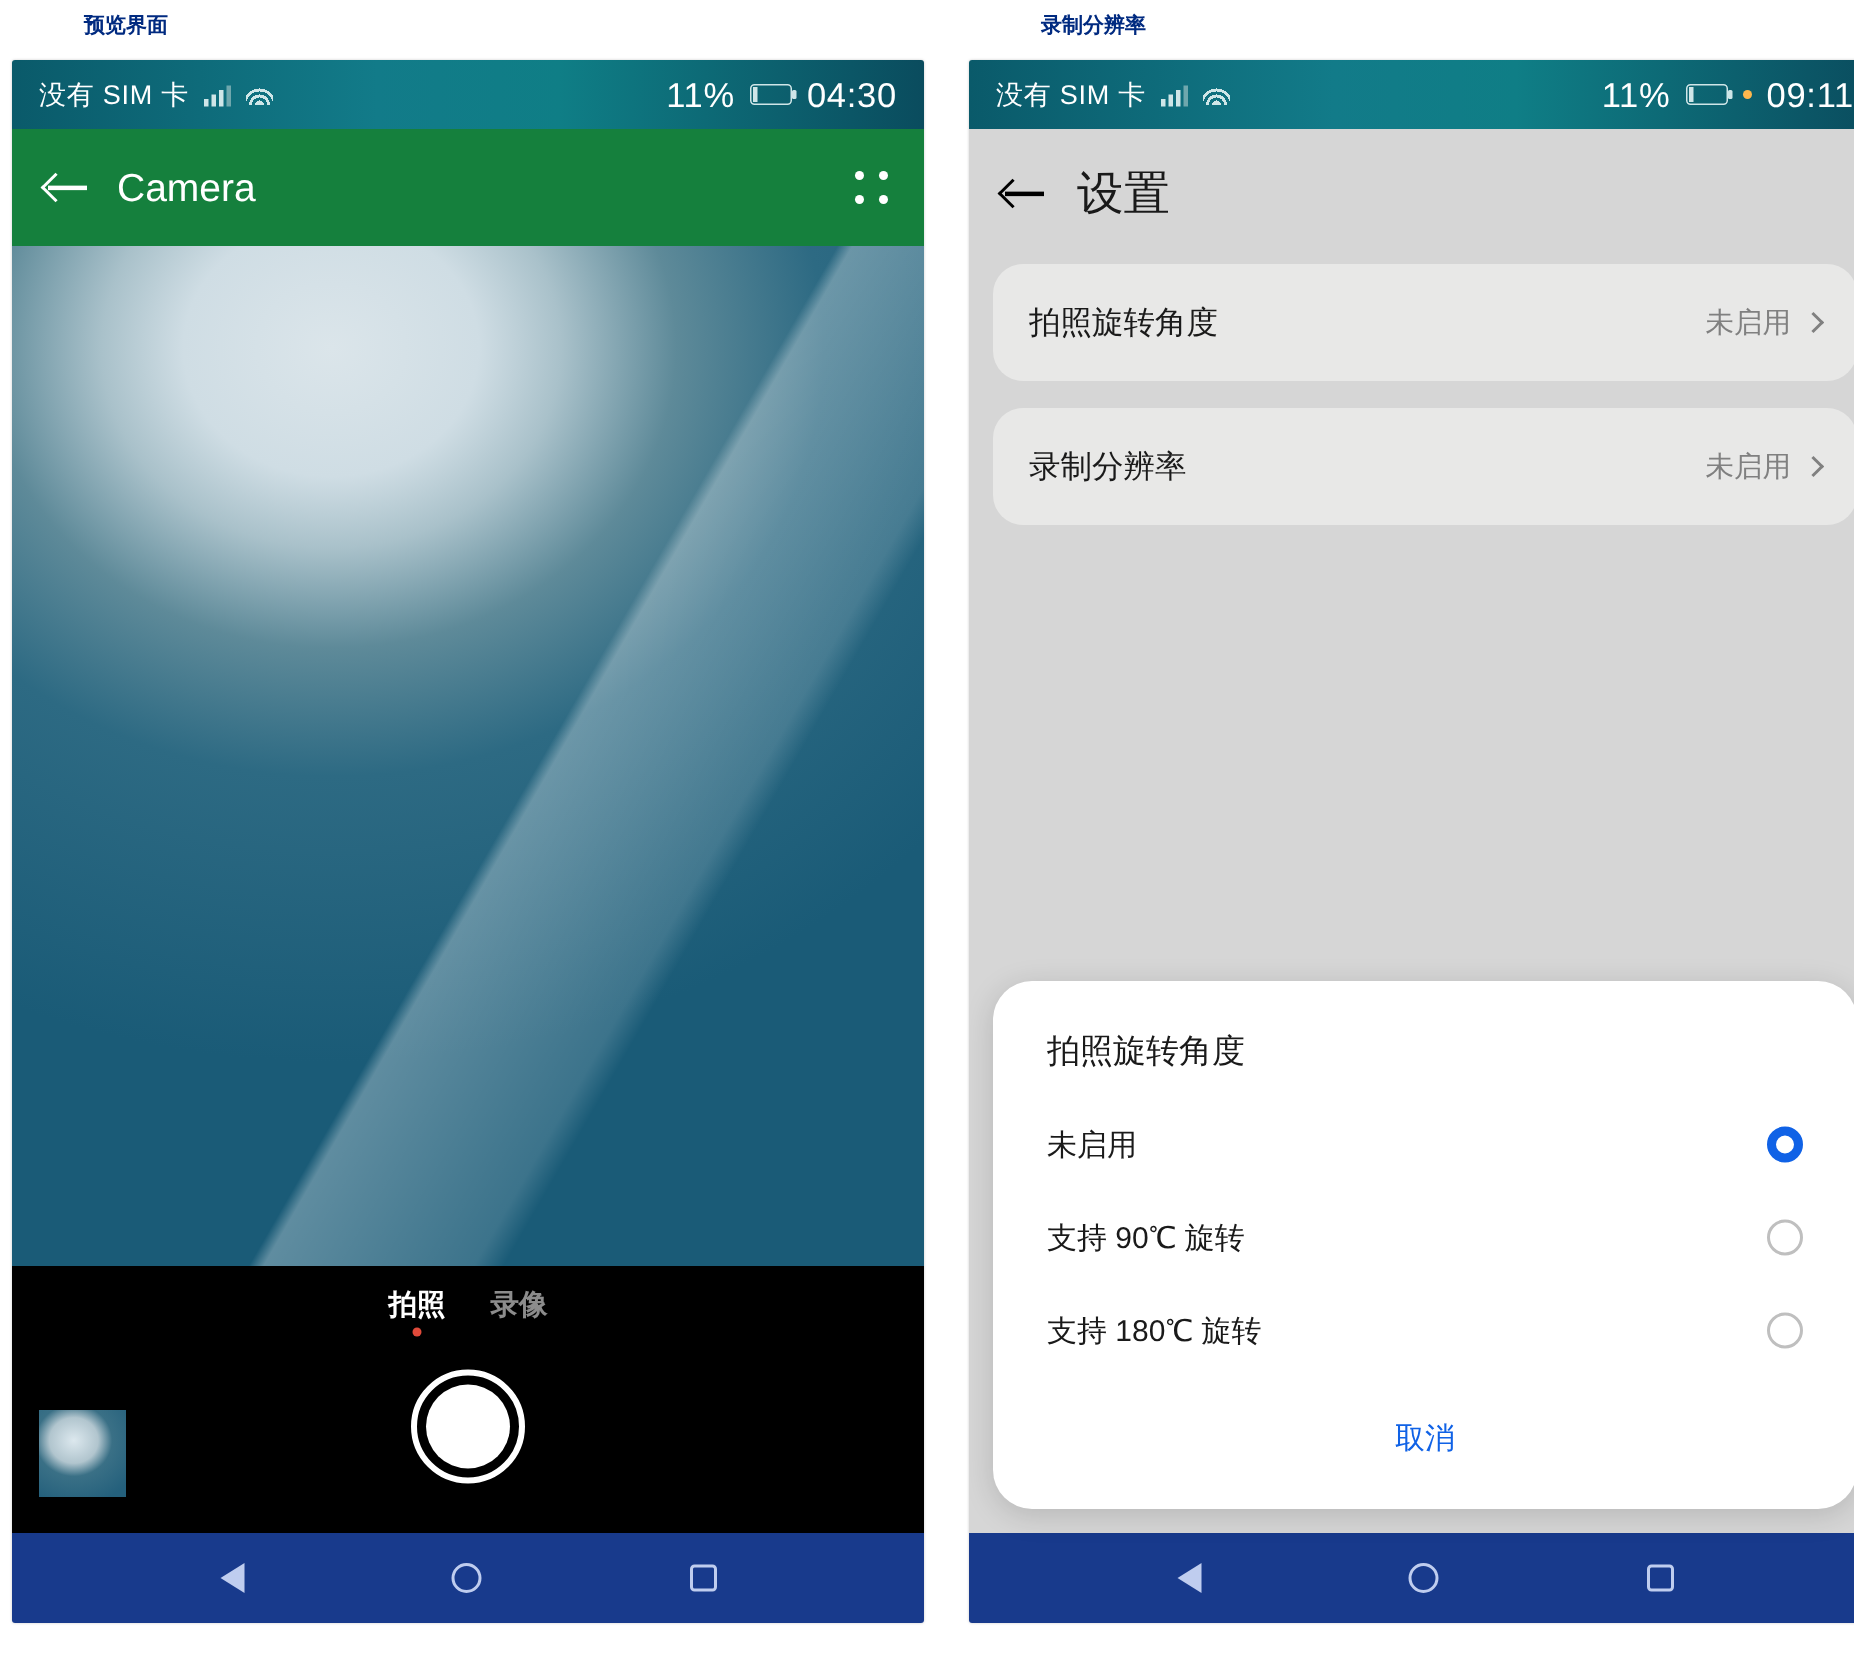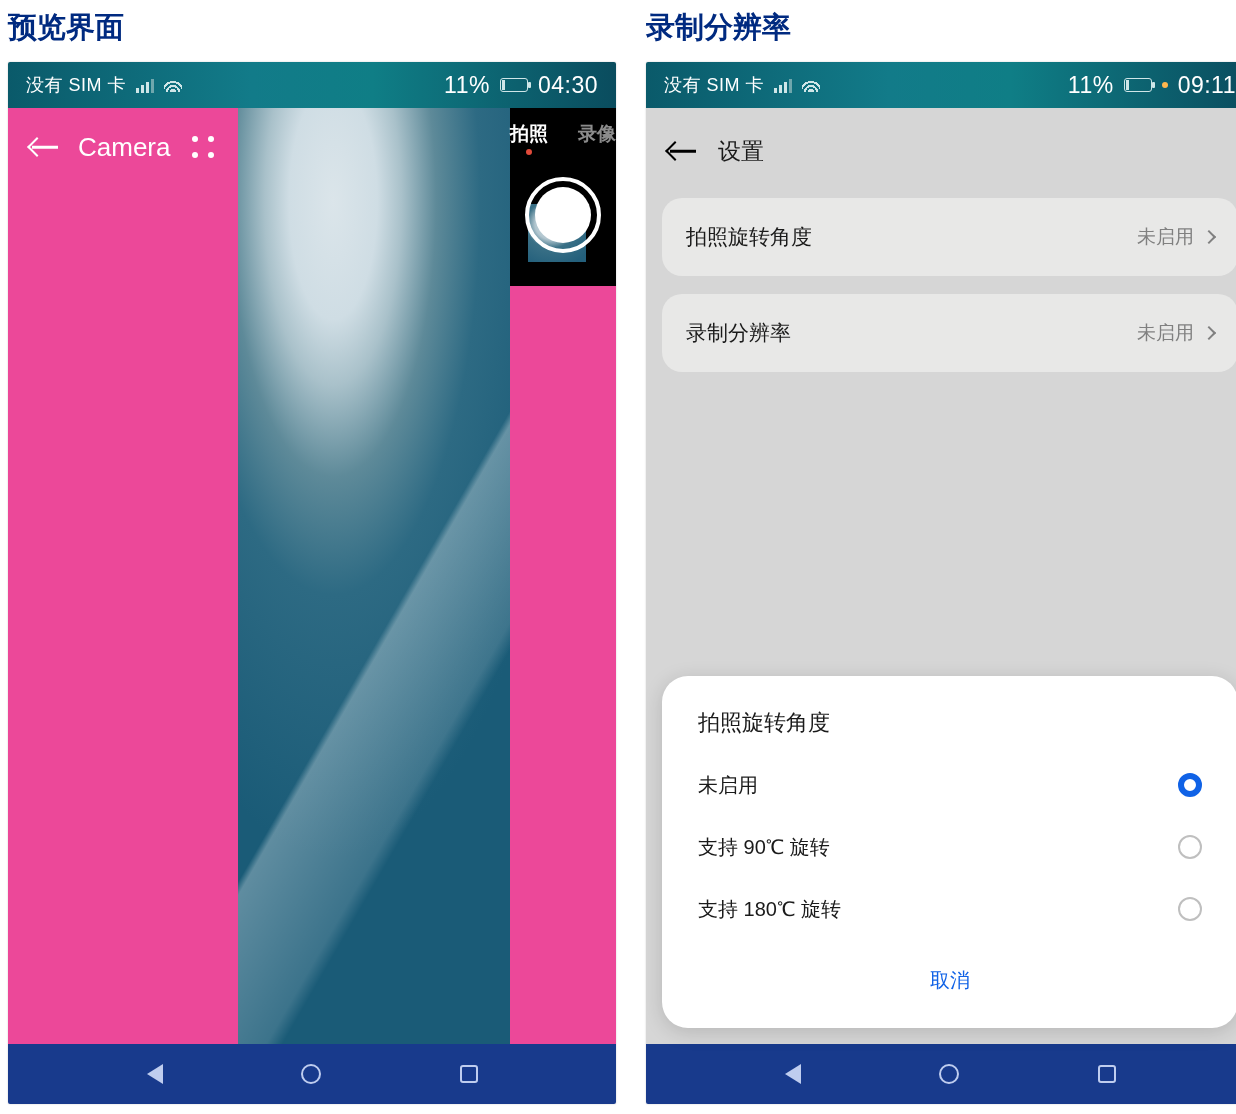--- a/index.html
+++ b/index.html
@@ -1,19 +1,19 @@
 <!DOCTYPE html>
 <html><head>
 <meta charset="utf-8">
 <style>
   * { box-sizing:border-box; margin:0; padding:0; font-family:"Helvetica Neue",Arial,"Microsoft YaHei",sans-serif; }
   body { background:#fff; width:1236px; }
   .page { display:flex; gap:30px; padding:8px; }
   .col { flex:1; display:flex; flex-direction:column; }
-  .caption { font-size:29px; color:#002a80; font-weight:600; margin-bottom:14px; }
+  .caption { font-size:14px; color:#002a80; font-weight:600; margin-bottom:14px;margin-left:48px; }
   .phone { width:608px; height:1042px; border-radius:2px; overflow:hidden; display:flex; flex-direction:column; box-shadow:0 0 2px rgba(0,0,0,0.2); }
 
   
   .status-bar { height:46px; background:linear-gradient(90deg,#0a5a6a 0%, #127b89 40%, #0f7e86 60%, #0a4c5e 100%); color:#fff; display:flex; align-items:center; padding:0 18px; font-size:18px; letter-spacing:0.5px; }
   .status-left { display:flex; align-items:center; gap:10px; }
   .status-right { margin-left:auto; display:flex; align-items:center; gap:10px; font-size:23px; }
   .sig-bars { display:flex; align-items:flex-end; gap:2px; height:16px; }
   .sig-bars span { width:3px; background:#cfe6e8; }
   .sig-bars span:nth-child(1){height:5px;} .sig-bars span:nth-child(2){height:8px;}
   .sig-bars span:nth-child(3){height:11px;} .sig-bars span:nth-child(4){height:14px; background:#6fa7ad;}
@@ -21,21 +21,21 @@
      radial-gradient(circle at 50% 100%, #cfe6e8 0 3px, transparent 3px),
      radial-gradient(circle at 50% 100%, transparent 5px, #cfe6e8 5px 7px, transparent 7px),
      radial-gradient(circle at 50% 100%, transparent 9px, #cfe6e8 9px 11px, transparent 11px);
   }
   .batt-ic { width:28px; height:14px; border:1.5px solid #cfe6e8; border-radius:3px; position:relative; }
   .batt-ic::after { content:""; position:absolute; right:-4px; top:3px; width:3px; height:6px; background:#cfe6e8; border-radius:1px; }
   .batt-ic .lvl { position:absolute; left:1px; top:1px; bottom:1px; width:11%; background:#cfe6e8; }
   .dot-orange { width:6px;height:6px;border-radius:50%;background:#ffb74d; }
 
   
-  .cam-app { flex:1; display:flex; flex-direction:row; background:#ec4899; color:#fff; }
+  .cam-app { flex:1; display:flex; flex-direction:column; background:#15803d; color:#fff; }
   .cam-header { height:78px; display:flex; align-items:center; padding:0 22px; gap:20px; }
   .back-w { width:28px; height:20px; position:relative; }
   .back-w::before { content:""; position:absolute; left:0; top:50%; width:12px; height:12px; border-left:2.5px solid #fff; border-bottom:2.5px solid #fff; transform:translateY(-50%) rotate(45deg); }
   .back-w::after { content:""; position:absolute; left:2px; right:0; top:50%; height:2.5px; background:#fff; transform:translateY(-50%); }
   .cam-title { font-size:26px; }
   .fs-ic { margin-left:auto; width:26px; height:26px; position:relative; }
   .fs-ic span { position:absolute; width:6px; height:6px; background:#fff; border-radius:50%; }
   .fs-ic span:nth-child(1){top:2px;left:2px;} .fs-ic span:nth-child(2){top:2px;right:2px;}
   .fs-ic span:nth-child(3){bottom:2px;left:2px;} .fs-ic span:nth-child(4){bottom:2px;right:2px;}
   .preview { flex:1; margin:0; background:
@@ -53,21 +53,21 @@
   .thumb { position:absolute; left:18px; bottom:24px; width:58px;height:58px; background:
       radial-gradient(ellipse 80% 75% at 40% 35%, #dce8ee 0%, #b1c5ce 35%, #3a7086 55%, #24607c 100%);
   }
 
   
   .set-app { flex:1; display:flex; flex-direction:column; background:#d6d6d6; color:#1a1a1a; position:relative; }
   .set-header { height:86px; display:flex; align-items:center; padding:0 22px; gap:22px; background:#d6d6d6; }
   .back-d { width:28px;height:20px;position:relative; }
   .back-d::before { content:""; position:absolute; left:0; top:50%; width:12px;height:12px;border-left:2.5px solid #000;border-bottom:2.5px solid #000; transform:translateY(-50%) rotate(45deg); }
   .back-d::after { content:""; position:absolute; left:2px; right:0; top:50%; height:2.5px; background:#000; transform:translateY(-50%); }
-  .set-title { font-size:23px; font-weight:400; }
+  .set-title { font-size:31px; font-weight:400; }
   .set-items { padding:4px 16px; display:flex; flex-direction:column; gap:18px; }
   .set-item { background:#e8e8e7; border-radius:20px; height:78px; display:flex; align-items:center; padding:0 24px; font-size:21px; }
   .set-item .val { margin-left:auto; color:#808080; font-size:19px; margin-right:10px; }
   .chev-r { width:10px;height:10px;border-right:2px solid #808080;border-top:2px solid #808080; transform:rotate(45deg); }
   .filler { flex:1; }
   .sheet { position:absolute; left:16px; right:16px; bottom:16px; background:#fff; border-radius:26px; padding:32px 8px 18px 8px; box-shadow:0 4px 20px rgba(0,0,0,0.15); }
   .sheet-title { font-size:22px; padding:0 28px 16px 28px; }
   .opt { height:62px; display:flex; align-items:center; padding:0 28px; font-size:20px; }
   .radio { margin-left:auto; width:24px;height:24px;border-radius:50%; border:2px solid #bfbfbf; }
   .radio.sel { border:6px solid #1062e6; }

